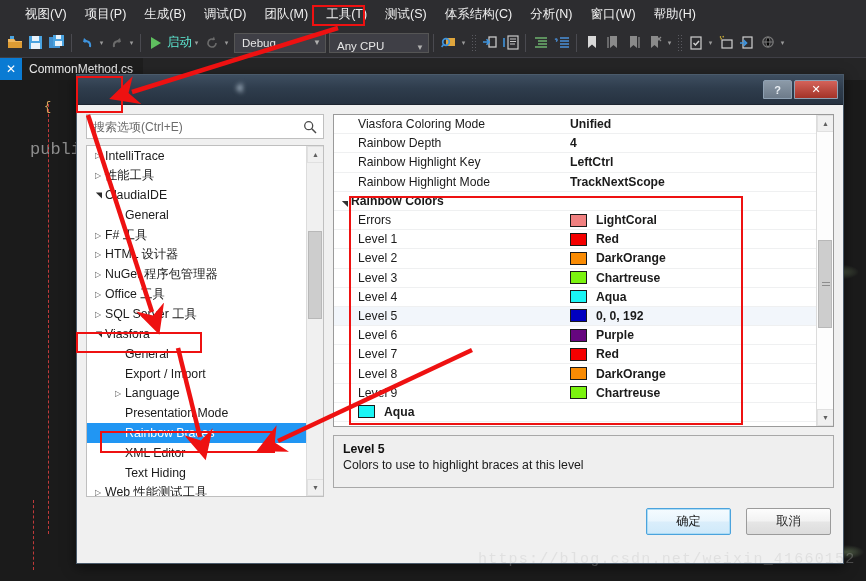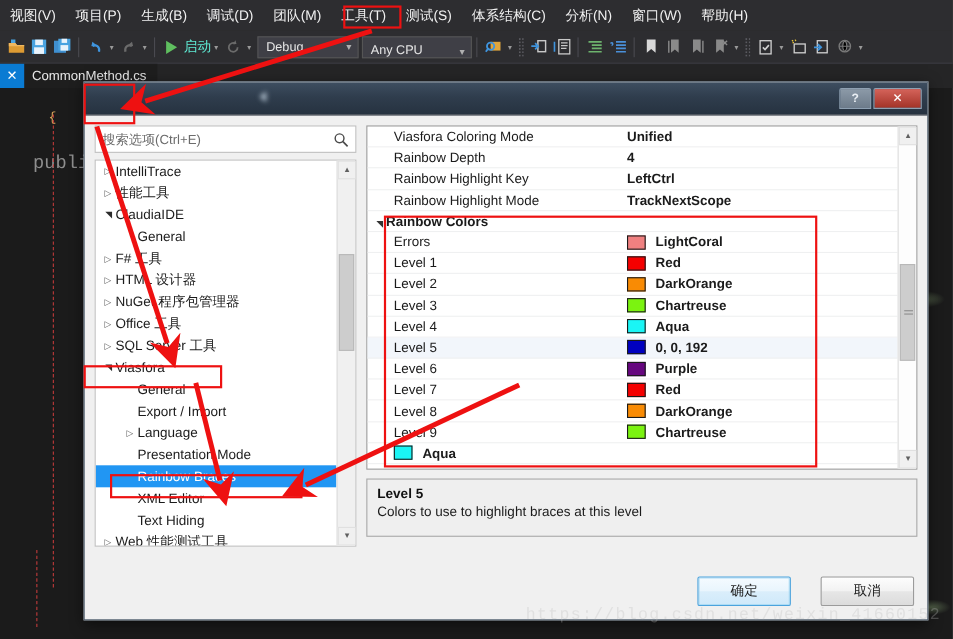--- a/index.html
+++ b/index.html
@@ -28,21 +28,21 @@
       radial-gradient(ellipse 45px 15px at 320px 576px, rgba(105,128,88,.75) 0%, rgba(105,128,88,0) 72%),
       radial-gradient(ellipse 38px 13px at 560px 575px, rgba(150,110,130,.6) 0%, rgba(150,110,130,0) 72%),
       #1b1b1b;
   }
 
   
   .menubar {
     position: absolute; left: 0; top: 0; width: 866px; height: 28px;
     background: #2d2d30;
     display: flex; align-items: center;
-    padding-left: 0;
+    padding-left: 16px;
     color: #f1f1f1;
   }
   .menu-item {
     font-size: 12.5px; color: #f1f1f1;
     padding: 4px 9px; white-space: nowrap;
     line-height: 1;
   }
   .menu-item.highlighted { position: relative; }
 
   
@@ -196,21 +196,21 @@
 
   .desc-box {
     position: absolute; left: 0; top: 321px; right: 0; height: 53px;
     background: #efefef; border: 1px solid #a8a8a8;
     padding: 6px 9px;
   }
   .desc-title { font-size: 12.3px; font-weight: bold; color: #111; }
   .desc-text { font-size: 12.3px; color: #1b1b1b; margin-top: 2px; }
 
   
-  .footer { position: absolute; right: 12px; bottom: 12px; display: flex; gap: 27px; font-family: Liberation Serif, serif; }
+  .footer { position: absolute; right: 12px; bottom: 28px; display: flex; gap: 15px; font-family: Liberation Serif, serif; }
   .btn {
     width: 85px; height: 27px; font-size: 12.3px; color: #1b1b1b;
     display: flex; align-items: center; justify-content: center;
     border: 1px solid #9b9b9b; border-radius: 2px;
     background: linear-gradient(to bottom,#fdfdfd 0%,#f2f2f2 48%,#e6e6e6 52%,#dcdcdc 100%);
   }
   .btn.primary {
     border: 1px solid #4ba3dd;
     box-shadow: 0 0 0 1px #addcf5 inset;
     background: linear-gradient(to bottom,#f5fbff 0%,#e9f5fd 48%,#daeefb 52%,#cfe9fa 100%);

